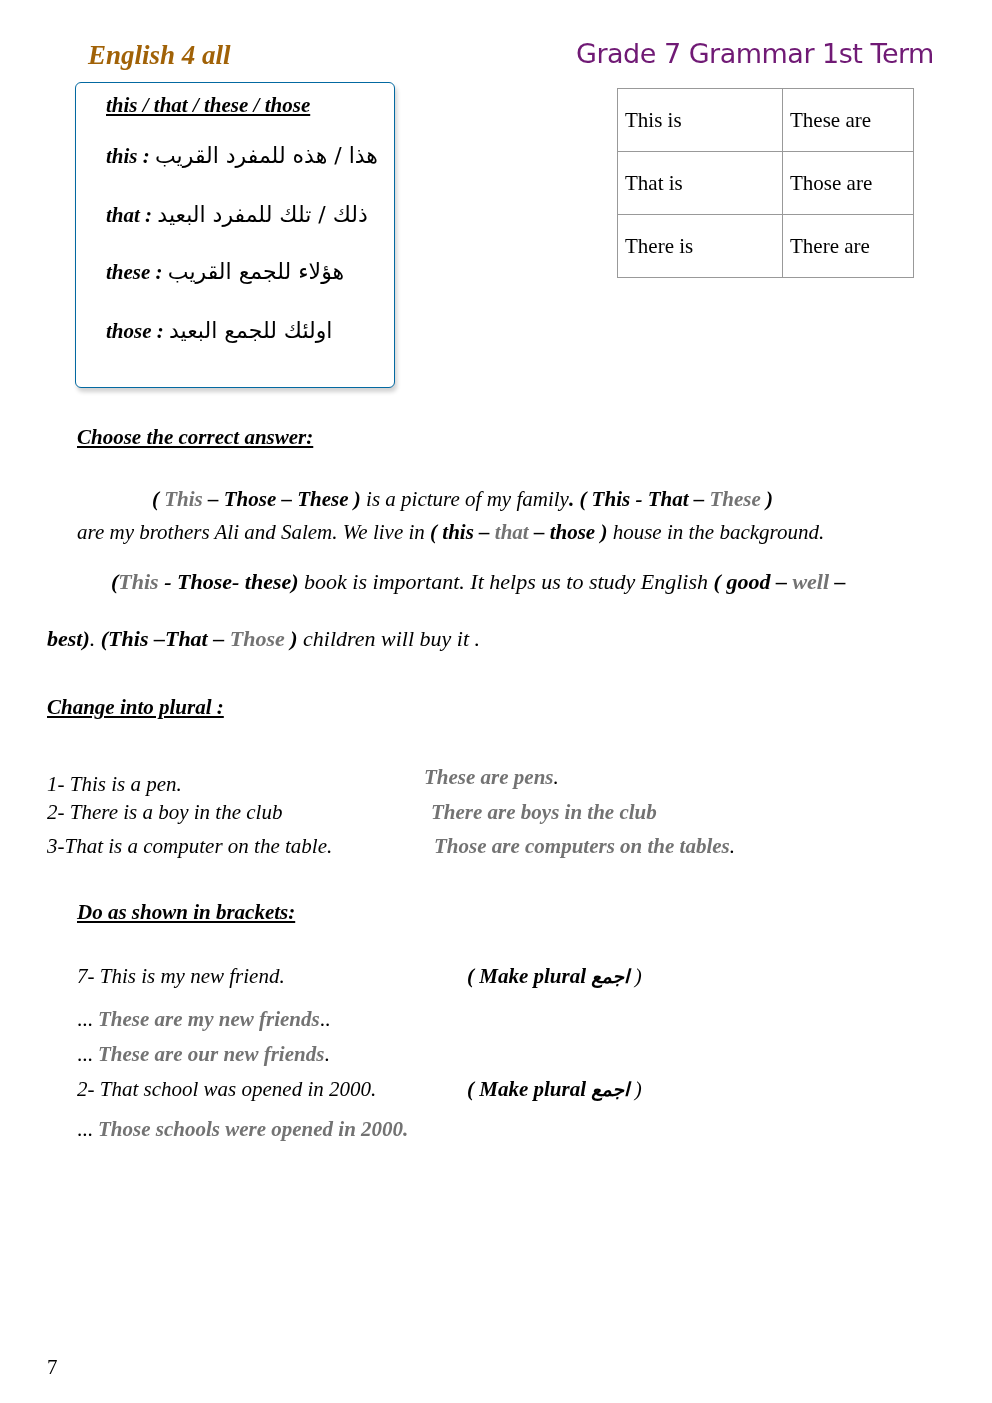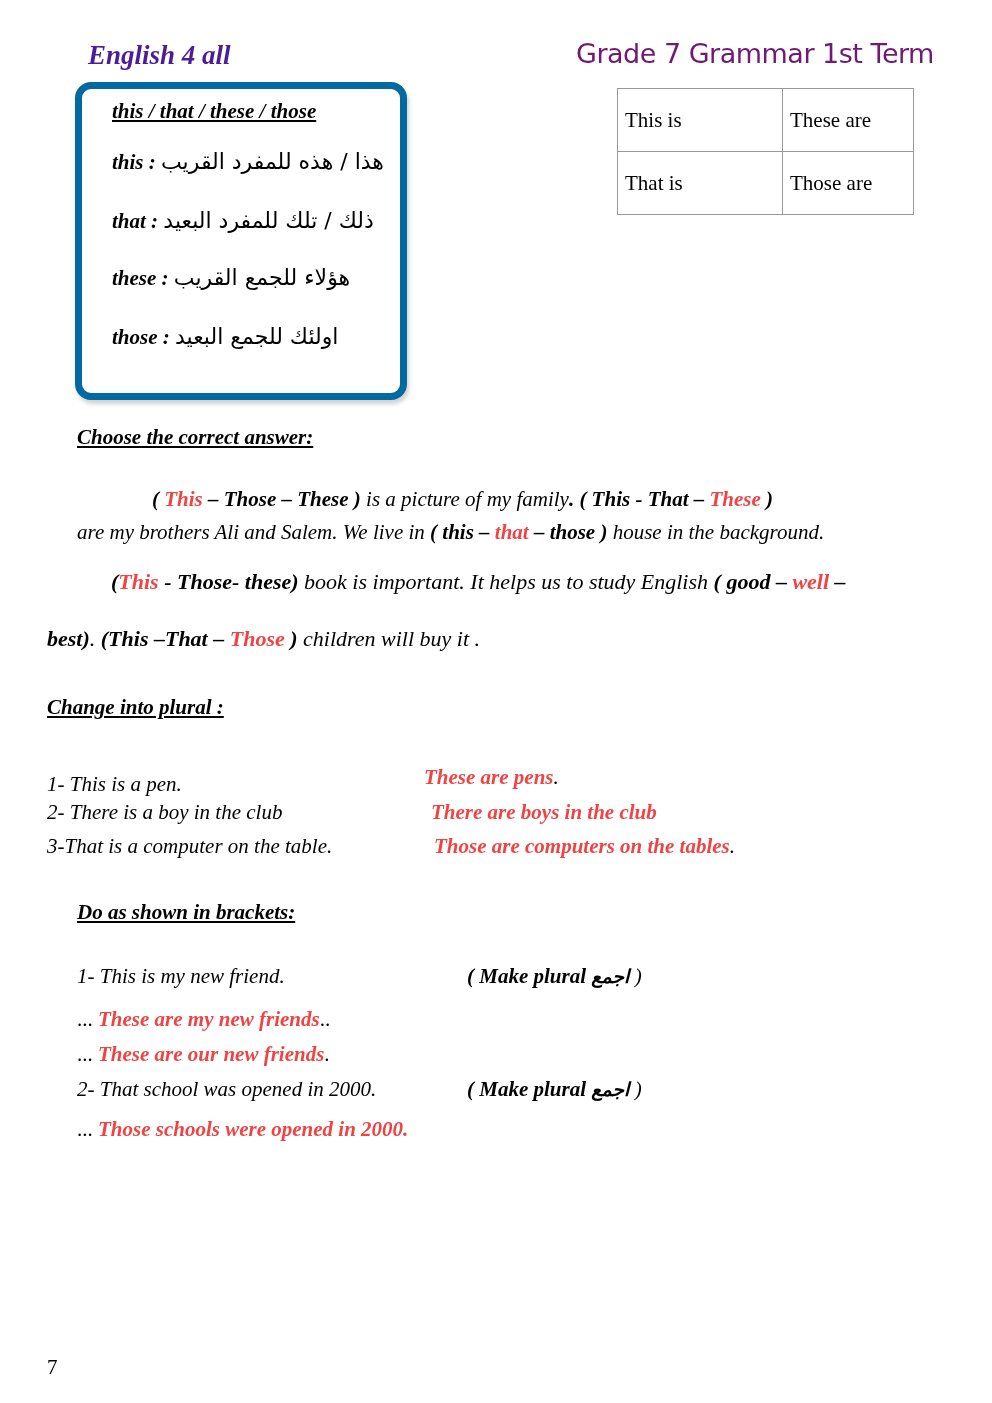--- a/index.html
+++ b/index.html
@@ -1,29 +1,29 @@
 <!DOCTYPE html>
 <html><head>
   <meta charset="utf-8">
   <style>
     html, body { margin: 0; padding: 0; background: #ffffff; }
     body { width: 992px; height: 1403px; position: relative; overflow: hidden;
            font-family: "Liberation Serif", serif; color: #000; }
     .abs { position: absolute; white-space: nowrap; }
-    .red { color: #ef4444; }
+    .red { color: #737373; }
     .b { font-weight: bold; }
     .bi { font-weight: bold; font-style: italic; }
     .u { text-decoration: underline; }
 
-    .brand { left: 88px; top: 40px; font-size: 27px; font-weight: bold; font-style: italic; color: #4c1d95; }
+    .brand { left: 88px; top: 40px; font-size: 27px; font-weight: bold; font-style: italic; color: #a16207; }
     .doc-title { left: 576px; top: 38px; font-family: "DejaVu Sans", sans-serif; font-size: 27px;
                  color: #701a75; letter-spacing: -0.5px; }
 
     .box { position: absolute; left: 75px; top: 82px; width: 318px; height: 304px;
-           border: 7px solid #0369a1; border-radius: 16px; box-shadow: 2px 4px 4px rgba(0,0,0,0.18);
+           border: 1px solid #0369a1; border-radius: 6px; box-shadow: 2px 4px 4px rgba(0,0,0,0.18);
            background: #fff; }
     .box-line { position: absolute; left: 30px; font-size: 21px; white-space: nowrap; }
     .box-line .ar { font-family: "DejaVu Sans", sans-serif; font-size: 22px; font-weight: normal; font-style: normal; }
 
     table.grammar { position: absolute; left: 617px; top: 88px; border-collapse: collapse; }
     table.grammar td { border: 1px solid #999; width: 150px; height: 62px; padding: 0 7px;
                        font-size: 21px; vertical-align: middle; }
     table.grammar tr.head td { height: 62px; font-weight: bold; }
     table.grammar td.c2 { width: 116px; }
     .ar-inline { font-family: "DejaVu Sans", sans-serif; font-size: 17px; font-weight: bold; }
@@ -61,20 +61,24 @@
 <table class="grammar">
   <tbody>
   <tr>
     <td>This is</td>
     <td class="c2">These are</td>
   </tr>
   <tr>
     <td>That is</td>
     <td class="c2">Those are</td>
   </tr>
+  <tr>
+    <td>There is</td>
+    <td class="c2">There are</td>
+  </tr>
 </tbody>
   </table>
 
 <div class="abs heading" style="left:77px; top:425px;">Choose the correct answer:</div>
 
 <div class="abs para" style="left:152px; top:487px;">
   <span class="b">( </span><span class="b red">This</span><span class="b"> – </span><span class="b">Those</span><span class="b"> – </span><span class="b">These</span><span class="b"> )</span><span> is a picture of my family</span><span class="b">.</span><span class="b">  ( This  - That – </span><span class="b red">These</span><span class="b"> )</span>
 </div>
 <div class="abs para" style="left:77px; top:520px;">
   <span>are my brothers Ali and Salem. We live in </span><span class="b">( this – </span><span class="b red">that</span><span class="b"> – those )</span><span> house in the background.</span>
@@ -93,21 +97,21 @@
 <div class="abs para" style="left:424px; top:765px;"><span class="b red">These are pens</span><span>.</span></div>
 
 <div class="abs para" style="left:47px; top:800px;">2- There is a boy  in the club</div>
 <div class="abs para" style="left:431px; top:800px;"><span class="b red">There are boys in the club</span><span></span></div>
 
 <div class="abs para" style="left:47px; top:834px;">3-That is a computer on the table.</div>
 <div class="abs para" style="left:434px; top:834px;"><span class="b red">Those are computers on the tables</span><span>.</span></div>
 
 <div class="abs heading" style="left:77px; top:900px;">Do as shown in brackets:</div>
 
-<div class="abs para" style="left:77px; top:964px;">1- This is my new friend.</div>
+<div class="abs para" style="left:77px; top:964px;">7- This is my new friend.</div>
 <div class="abs para" style="left:467px; top:964px;"><span class="b">( Make plural </span><span class="ar-inline" dir="rtl" style="font-size:19px;">اجمع</span><span>  )</span></div>
 
 <div class="abs para" style="left:77px; top:1007px;"><span style="font-style:normal;">... </span><span class="b red">These are my new friends</span><span style="font-style:normal;">..</span></div>
 
 <div class="abs para" style="left:77px; top:1042px;"><span style="font-style:normal;">... </span><span class="b red">These are our new friends</span><span style="font-style:normal;">.</span></div>
 
 <div class="abs para" style="left:77px; top:1077px;">2- That school was opened in 2000.</div>
 <div class="abs para" style="left:467px; top:1077px;"><span class="b">( Make plural </span><span class="ar-inline" dir="rtl" style="font-size:19px;">اجمع</span><span>  )</span></div>
 
 <div class="abs para" style="left:77px; top:1117px;"><span style="font-style:normal;">... </span><span class="b red">Those schools were opened in 2000.</span><span></span></div>

